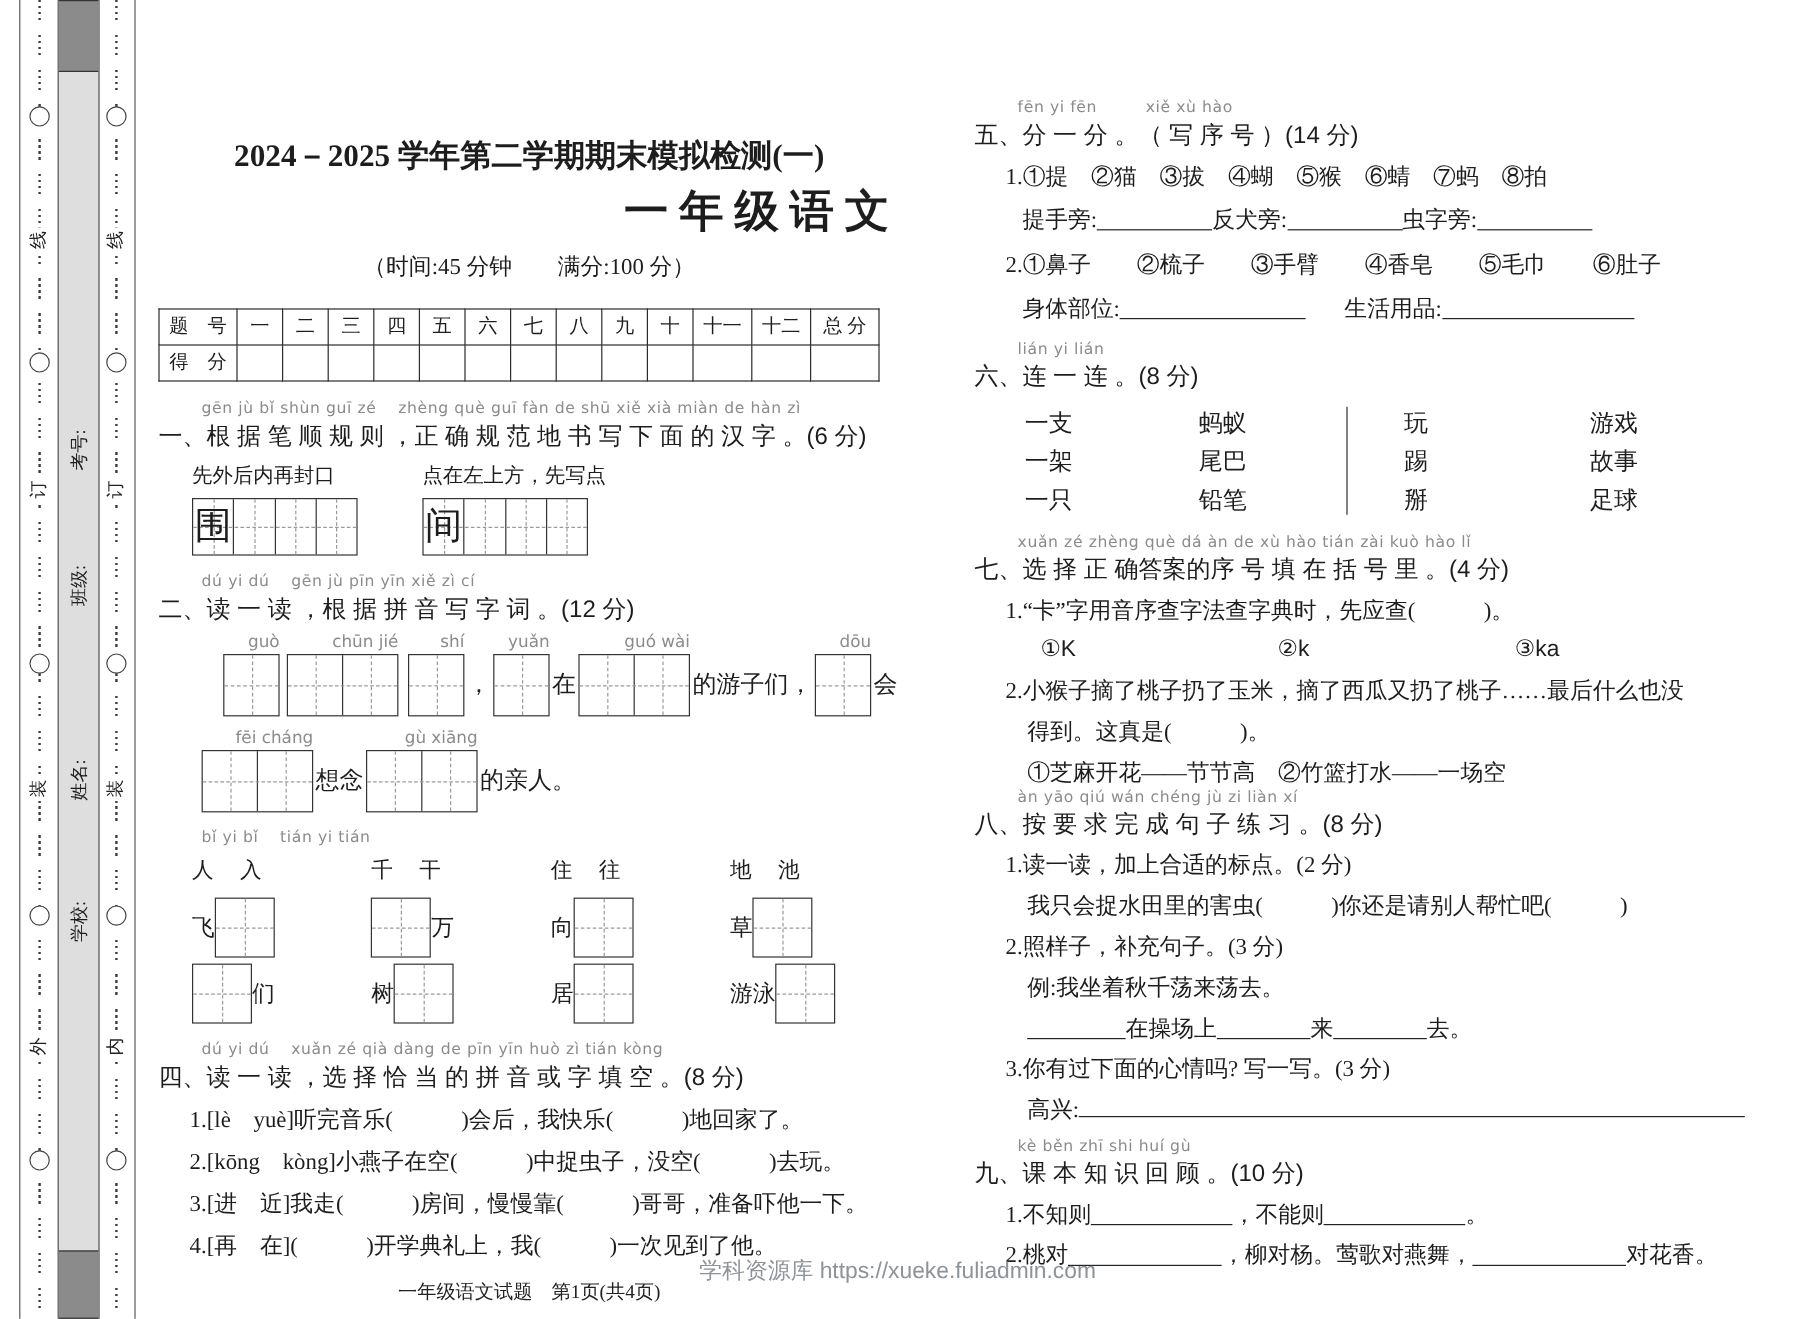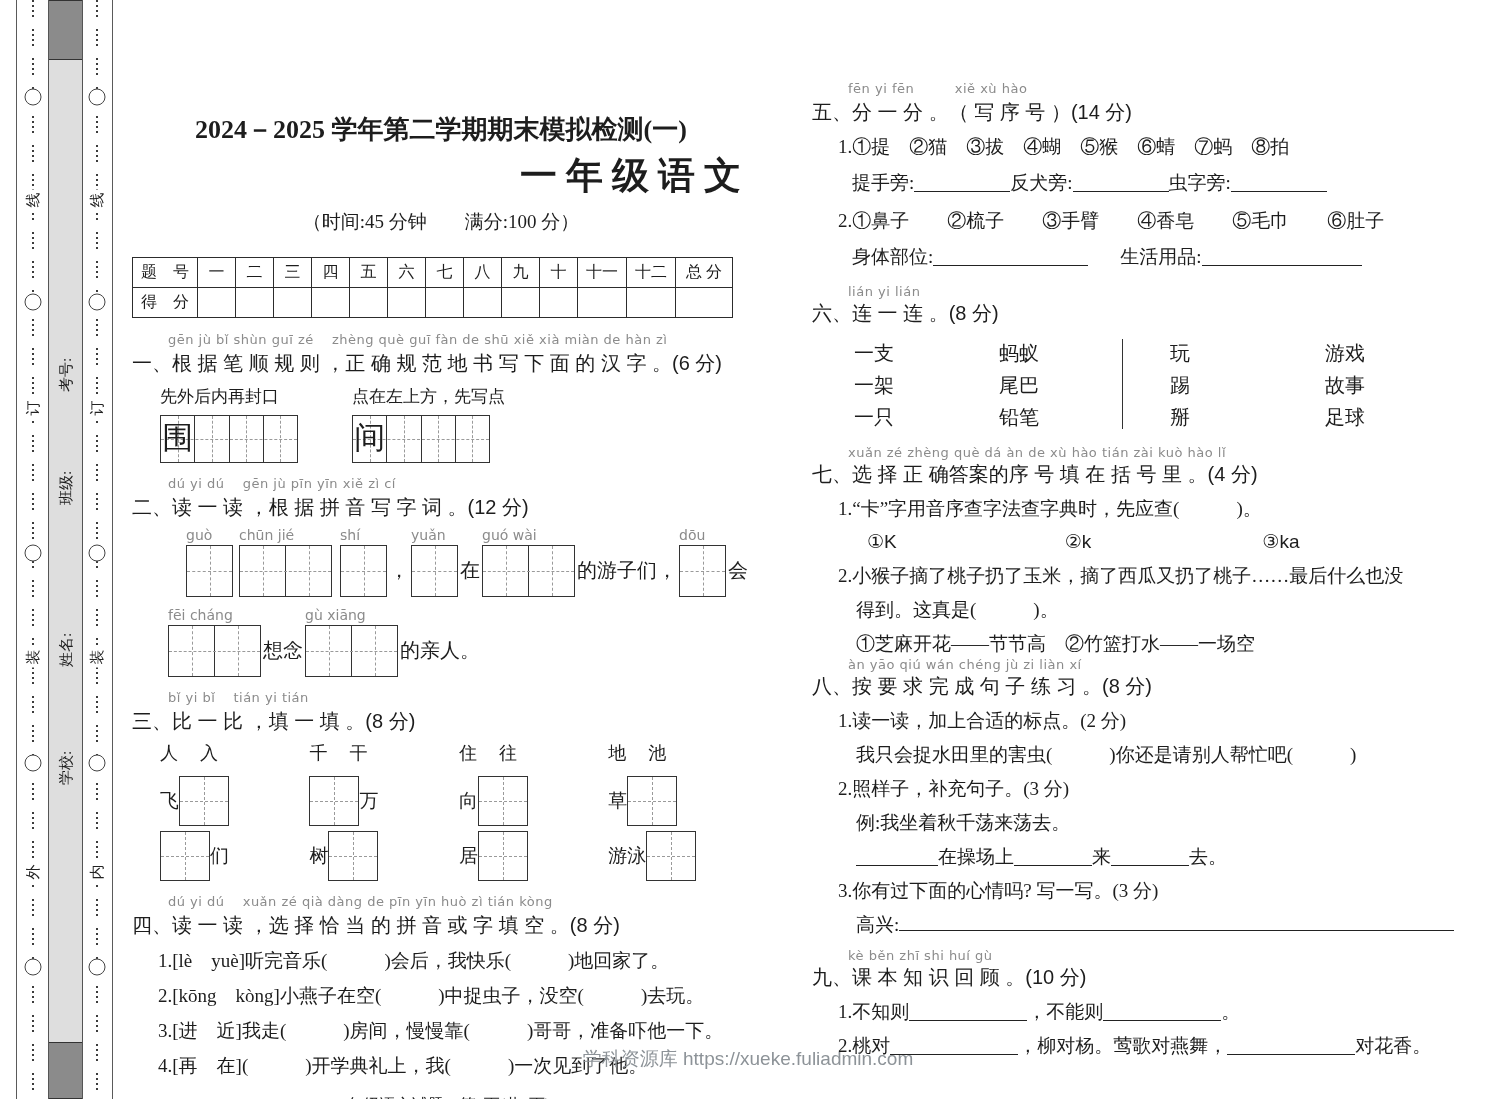--- a/index.html
+++ b/index.html
@@ -48,21 +48,21 @@
   .gridgroup{display:flex;flex-direction:column;}
   .gridlabel{font-size:17px;margin-bottom:7px;white-space:nowrap;}
   .tiangrid{display:flex;border:1.6px solid #333;width:136px;height:46px;position:relative;background:#fff;}
   .tiangrid::after{content:'';position:absolute;left:0;right:0;top:50%;border-top:1px dashed #9a9a9a;}
   .tiancell{width:34px;position:relative;border-right:1px solid #333;}
   .tiancell:last-child{border-right:none;}
   .tiancell::before{content:'';position:absolute;top:0;bottom:0;left:50%;border-left:1px dashed #9a9a9a;}
   .tiancell .ex{position:absolute;left:50%;top:50%;transform:translate(-50%,-52%);font-size:31px;z-index:2;}
   
   .fillrow{display:flex;align-items:flex-end;margin-left:28px;margin-top:4px;}
-  .pbox{display:flex;flex-direction:column;align-items:flex-start;}
+  .pbox{display:flex;flex-direction:column;align-items:flex-end;}
   .pbox .py{font-family:"DejaVu Sans",sans-serif;color:#8b8b8b;font-size:14px;margin-bottom:2px;white-space:nowrap;}
   .tbox{display:flex;border:1.5px solid #333;height:50px;position:relative;background:#fff;}
   .tbox::after{content:'';position:absolute;left:0;right:0;top:50%;border-top:1px dashed #9a9a9a;}
   .tcell{width:45px;position:relative;border-right:1px solid #333;}
   .tcell:last-child{border-right:none;}
   .tcell::before{content:'';position:absolute;top:0;bottom:0;left:50%;border-left:1px dashed #9a9a9a;}
   .ftext{font-size:20px;margin:0 2px 13px 2px;white-space:nowrap;}
   
   .q3wrap{display:flex;margin-left:28px;margin-top:6px;gap:38px;}
   .q3group{display:flex;flex-direction:column;width:118px;}
@@ -267,21 +267,20 @@
             <div class="tcell"></div>
             <div class="tcell"></div>
           </div>
         </div>
       <span class="ftext">的亲人。</span>
     </div>
   </div>
 
   <div style="margin-top:12px">
     <div class="pinyin">bǐ  yi  bǐ　 tián yi  tián</div>
-    <div class="qheading">三、比 一 比 ，填 一 填 。(8 分)</div>
     <div class="q3wrap">
       <div class="q3group">
         <div class="q3label">人　入</div>
         <div class="q3row">
             <span class="q3txt">飞</span>
             <span class="sbox"></span>
             <span class="q3txt"></span>
           </div>
         <div class="q3row">
             <span class="q3txt"></span>

